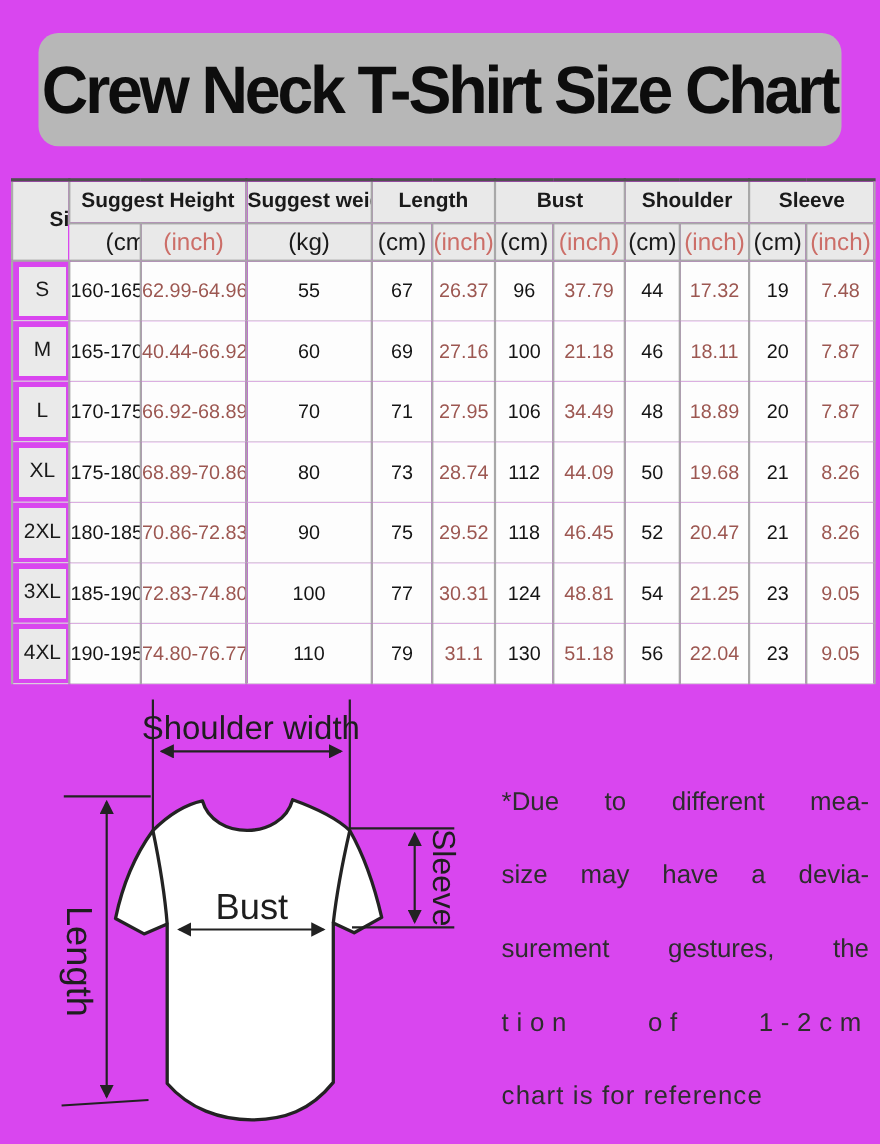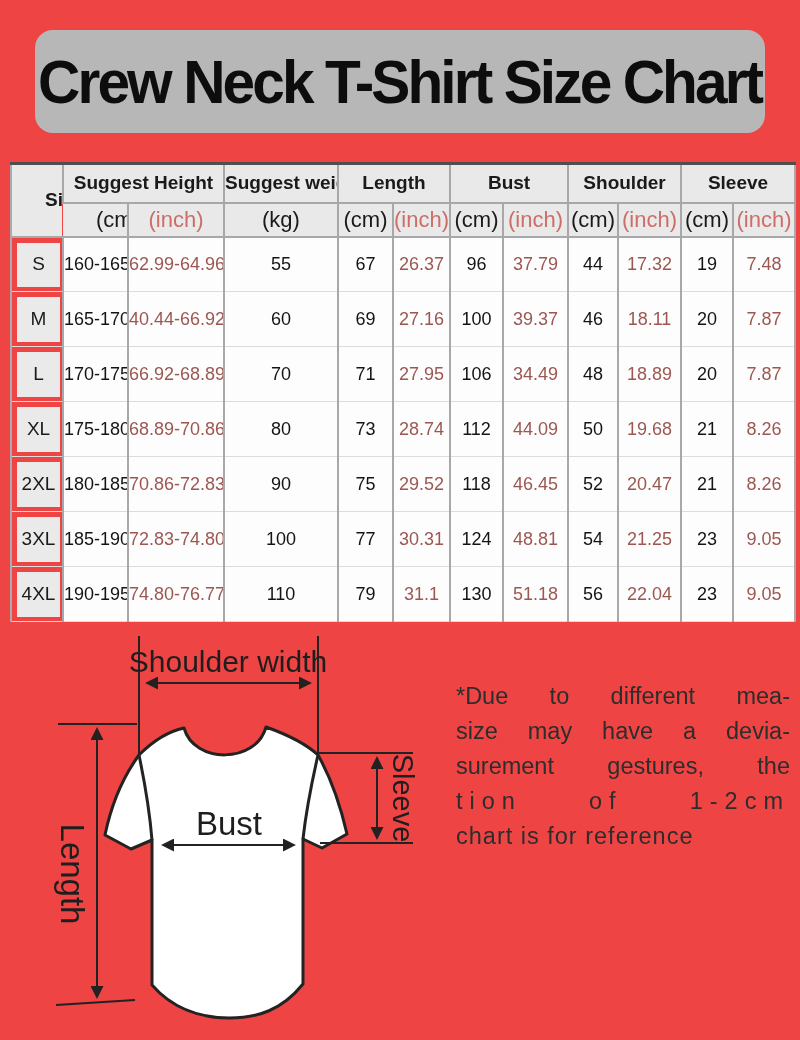--- a/index.html
+++ b/index.html
@@ -2,21 +2,21 @@
 <html><head>
 <meta charset="utf-8">
 <style>
   * { margin: 0; padding: 0; box-sizing: border-box; }
   html, body { background: #fff; }
   body { font-family: "Liberation Sans", "DejaVu Sans", sans-serif; }
   .page {
     position: relative;
     width: 800px;
     height: 1040px;
-    background: #ef4444;
+    background: #d946ef;
     overflow: hidden;
     text-decoration: underline;
   }
 
   
   .title-box {
     position: absolute;
     left: 35px; top: 30px;
     width: 730px; height: 103px;
     background: #b7b7b7;
@@ -88,21 +88,21 @@
 
   
   .note {
     position: absolute;
     left: 456px; top: 679px;
     width: 334px;
     font-size: 23.5px;
     line-height: 35px;
     color: #2d2d2d;
   }
-  .note-line { text-align: justify; text-align-last: justify; }
+  .note-line { text-align: justify; text-align-last: justify; margin-top: 32px; }
   .note-line:nth-child(4) { letter-spacing: 7px; }
   .note-line:last-child { text-align-last: left; letter-spacing: 1px; }
 </style>
 </head>
 <body>
 
 <div class="page">
 
   <div class="title-box">
     <span class="title-text">Crew Neck T-Shirt Size Chart</span>
@@ -163,21 +163,21 @@
           <td class="inch-val">7.48</td>
         </tr>
         <tr>
           <td class="size-cell">M</td>
           <td class="cm-val">165-170</td>
           <td class="inch-val">40.44-66.92</td>
           <td class="cm-val">60</td>
           <td class="cm-val">69</td>
           <td class="inch-val">27.16</td>
           <td class="cm-val">100</td>
-          <td class="inch-val">39.37</td>
+          <td class="inch-val">21.18</td>
           <td class="cm-val">46</td>
           <td class="inch-val">18.11</td>
           <td class="cm-val">20</td>
           <td class="inch-val">7.87</td>
         </tr>
         <tr>
           <td class="size-cell">L</td>
           <td class="cm-val">170-175</td>
           <td class="inch-val">66.92-68.89</td>
           <td class="cm-val">70</td>

